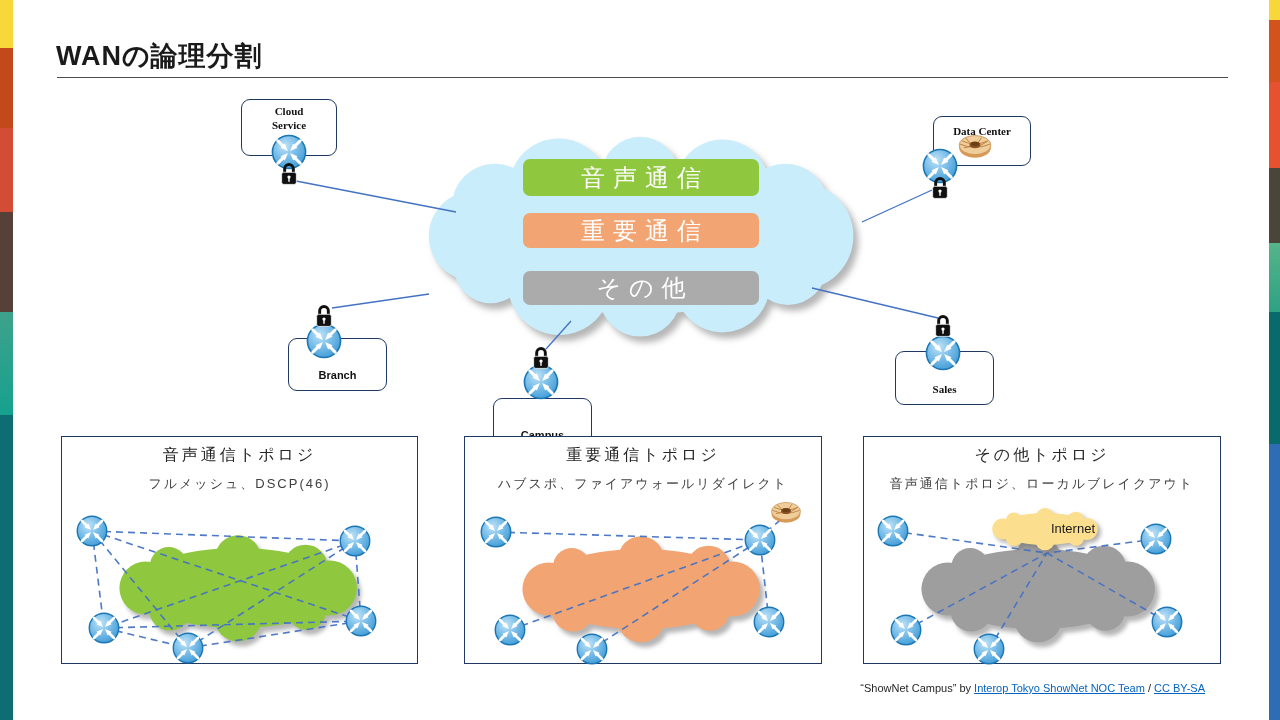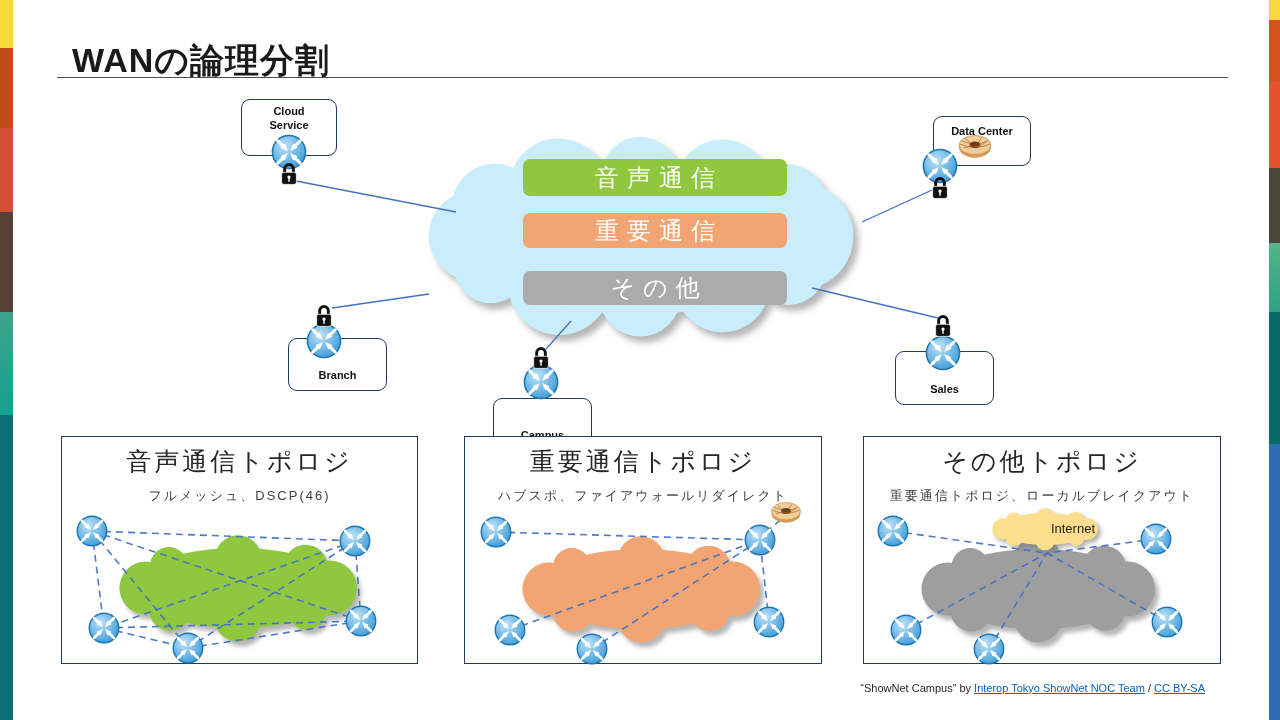--- a/index.html
+++ b/index.html
@@ -9,21 +9,21 @@
   
   .stripe{position:absolute;top:0;height:720px;z-index:0;}
   .stripe-left{left:0;width:13px;background:linear-gradient(180deg,
     #F8D73B 0px,#F8D73B 48px,#C1491A 48px,#C1491A 128px,#D34C36 128px,#D34C36 212px,
     #564139 212px,#564139 312px,#3EA28B 312px,#16A18E 415px,#0E6C74 415px,#0E6C74 720px);}
   .stripe-right{left:1269px;width:11px;background:linear-gradient(180deg,
     #F8D73B 0px,#F8D73B 20px,#D2541C 20px,#D2541C 82px,#E6512F 82px,#E6512F 168px,
     #494538 168px,#494538 243px,#55B48A 243px,#2FA183 312px,#096A6C 312px,#096A6C 444px,
     #2E6DB4 444px,#2E6DB4 720px);}
 
-  .title{position:absolute;left:72px;top:38px;font-size:34px;font-weight:600;
+  .title{position:absolute;left:56px;top:38px;font-size:27px;font-weight:600;
     letter-spacing:1px;color:#1a1a1a;z-index:3;}
   .title-rule{position:absolute;left:57px;top:77px;width:1171px;height:0;
     border-top:1.4px solid #4d4d4d;z-index:3;}
 
   svg.canvas{position:absolute;left:0;top:0;z-index:2;}
 
   
   .cloud-main circle,.cloud-main ellipse{fill:var(--cloud-blue);}
   .cloud-voice circle,.cloud-voice ellipse{fill:var(--voice-green);}
   .cloud-important circle,.cloud-important ellipse{fill:var(--important-orange);}
@@ -33,35 +33,35 @@
   .shadow-small{filter:drop-shadow(4px 5px 2px rgba(110,110,110,.5));}
   .shadow-tiny{filter:drop-shadow(3px 3px 2px rgba(110,110,110,.55));}
 
   .connector{stroke:var(--line-blue);stroke-width:1.3;fill:none;}
   .dashed{stroke:var(--line-blue);stroke-width:1.6;stroke-dasharray:7 5;fill:none;opacity:.95;}
 
   
   .node-box{position:absolute;background:#fff;border:1.6px solid var(--navy);
     border-radius:9px;z-index:1;text-align:center;color:#111;}
   .node-label{font-size:11px;font-weight:bold;line-height:1.25;}
-  .label-top{padding-top:5px;}
+  .label-top{padding-top:5px;font-family:Liberation Serif, serif;}
   .label-bottom{position:absolute;left:0;right:0;bottom:7px;}
 
   
-  .bar{position:absolute;left:523px;width:264px;border-radius:7px;z-index:3;
+  .bar{position:absolute;left:523px;width:236px;border-radius:7px;z-index:3;
     display:flex;align-items:center;justify-content:center;color:#fff;
     font-size:24px;letter-spacing:8px;text-indent:8px;}
   .bar-voice{top:159px;height:37px;background:var(--voice-green);}
   .bar-important{top:213px;height:35px;background:var(--important-orange);}
   .bar-other{top:271px;height:34px;background:var(--other-gray);}
 
   
   .topo-box{position:absolute;top:436px;height:228px;border:1.6px solid var(--navy);
     background:#fff;z-index:1;box-sizing:border-box;text-align:center;}
-  .topo-title{margin-top:8px;font-size:25px;letter-spacing:3px;color:#262626;}
+  .topo-title{margin-top:8px;font-size:16px;letter-spacing:3px;color:#262626;}
   .topo-sub{margin-top:9px;font-size:13px;letter-spacing:2px;color:#404040;}
 
   .internet-label{position:absolute;z-index:3;font-size:13px;color:#1a1a1a;}
 
   .attribution{position:absolute;top:682px;right:75px;z-index:3;font-size:11px;color:#262626;}
   .attribution a{color:var(--link-blue);text-decoration:underline;cursor:pointer;}
 </style>
 </head>
 <body>
 
@@ -78,35 +78,35 @@
   </div>
   <div class="node-box" style="left:933px;top:116px;width:96px;height:48px;">
     <div class="node-label label-top" style="padding-top:8px;">Data Center</div>
   </div>
   <div class="node-box" style="left:276px;top:338px;width:97px;height:51px;margin-left:12px;">
     <div class="node-label label-bottom">Branch</div>
   </div>
   <div class="node-box" style="left:493px;top:398px;width:97px;height:51px;">
     <div class="node-label label-bottom">Campus</div>
   </div>
-  <div class="node-box" style="left:895px;top:351px;width:97px;height:52px;">
+  <div class="node-box" style="left:895px;top:351px;width:97px;height:52px;font-family:Liberation Serif, serif;">
     <div class="node-label label-bottom">Sales</div>
   </div>
 
   <div class="topo-box" style="left:61px;width:357px;">
     <div class="topo-title">音声通信トポロジ</div>
     <div class="topo-sub">フルメッシュ、DSCP(46)</div>
   </div>
   <div class="topo-box" style="left:464px;width:358px;">
     <div class="topo-title">重要通信トポロジ</div>
     <div class="topo-sub">ハブスポ、ファイアウォールリダイレクト</div>
   </div>
   <div class="topo-box" style="left:863px;width:358px;">
     <div class="topo-title">その他トポロジ</div>
-    <div class="topo-sub">重要通信トポロジ、ローカルブレイクアウト</div>
+    <div class="topo-sub">音声通信トポロジ、ローカルブレイクアウト</div>
   </div>
 
   <svg class="canvas" width="1280" height="720" viewBox="0 0 1280 720">
     <defs>
       <radialGradient id="gradR" cx="38%" cy="32%" r="75%">
         <stop offset="0%" stop-color="#BFE3F7"></stop>
         <stop offset="45%" stop-color="#7EC0EA"></stop>
         <stop offset="100%" stop-color="#3D9AD6"></stop>
       </radialGradient>
       <symbol id="router" viewBox="0 0 40 40">

